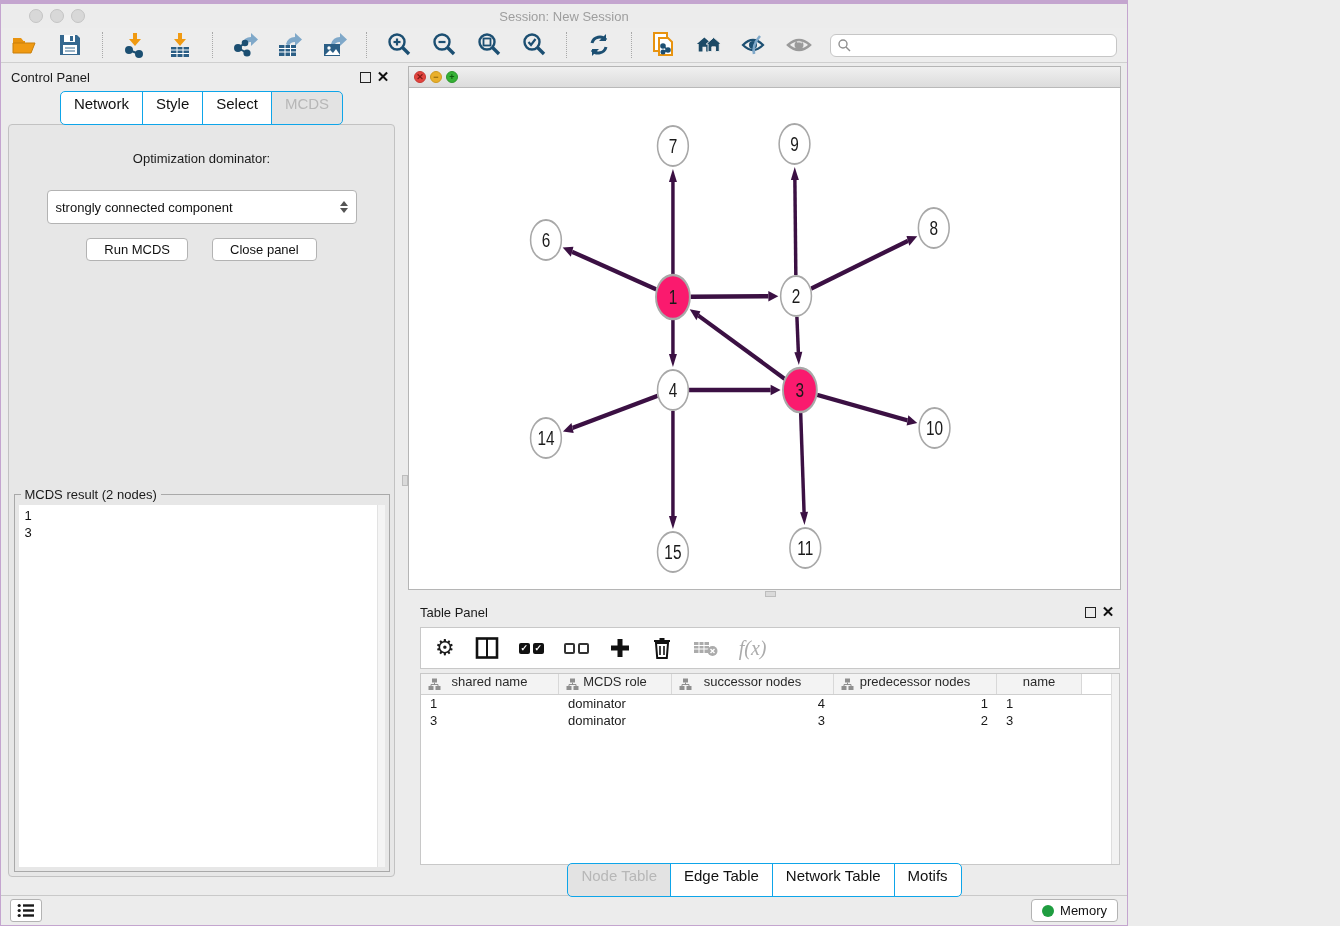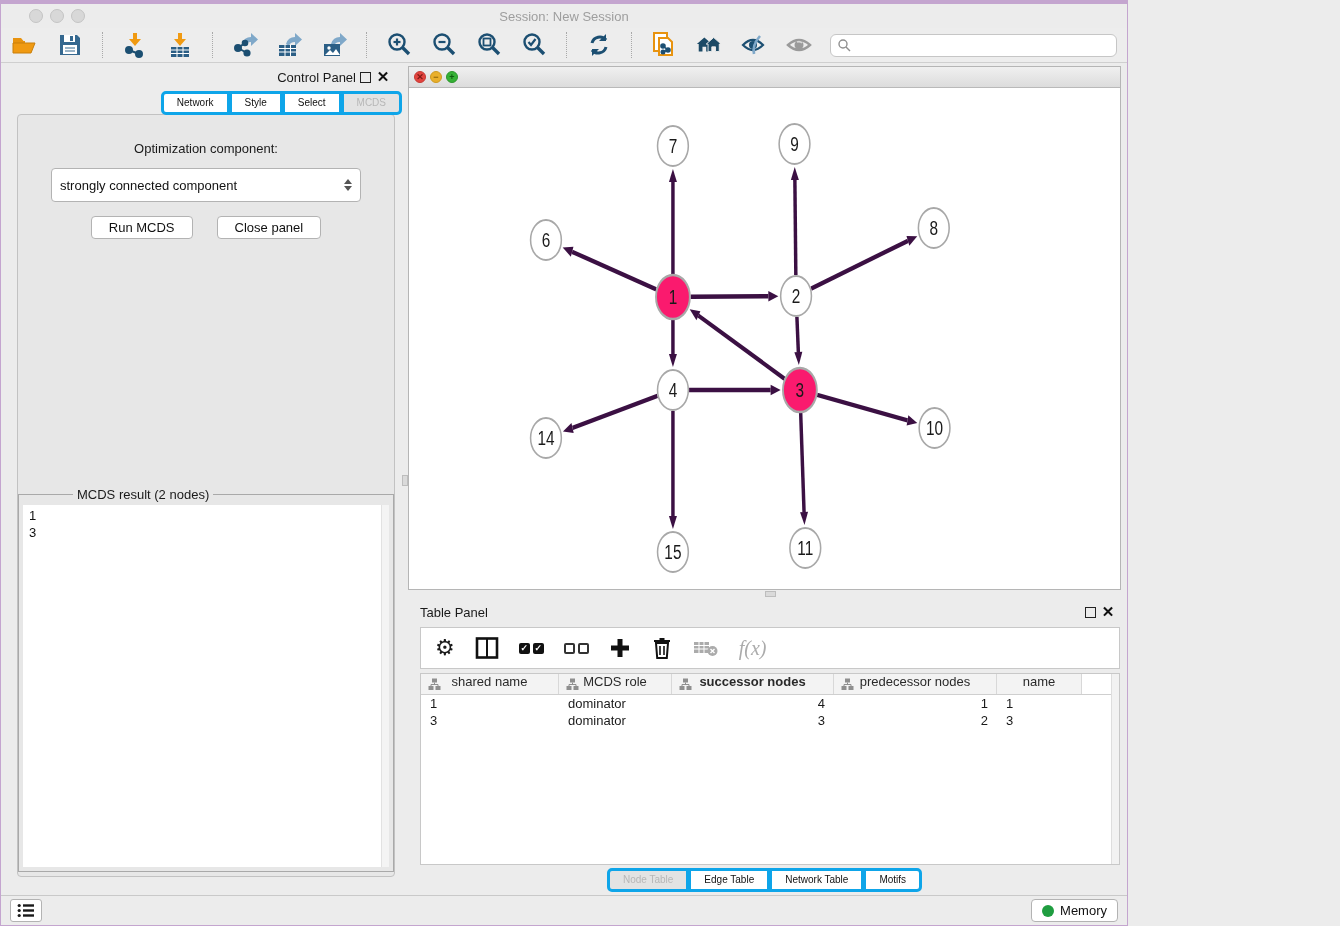--- a/index.html
+++ b/index.html
@@ -19,43 +19,43 @@
   .toolbar { height:35px; border-bottom:1px solid #CFCFCF; display:flex; align-items:center; padding:0 10px; gap:17px; flex:0 0 auto; background:#EDEDED; }
   .tbicon { width:28px; height:28px; display:flex; align-items:center; justify-content:center; cursor:default; }
   .sep { width:1px; height:26px; border-left:1px dotted #A9A9A9; margin:0 1px; }
   .searchbox { margin-left:auto; width:288px; height:23px; background:#fff; border:1px solid #C6C6C6; border-radius:6px; display:flex; align-items:center; padding:0 6px; gap:4px; }
   .searchbox input { border:none; outline:none; flex:1; font-size:13px; background:transparent; font-family:"Liberation Sans",sans-serif; }
 
   
   .main { flex:1; display:flex; min-height:0; }
 
   
-  .cpanel { width:401px; flex:0 0 auto; display:flex; flex-direction:column; background:#ECECEC;align-items:flex-end; }
+  .cpanel { width:401px; flex:0 0 auto; display:flex; flex-direction:column; background:#ECECEC; }
   .panelhead { height:28px; display:flex; align-items:center; padding:0 10px; font-size:13px; color:#1A1A1A; flex:0 0 auto; }
   .panelhead .spacer { flex:1; }
   .winbtn { display:flex; align-items:center; justify-content:center; width:18px; height:18px; color:#222; }
   .maxsq { width:11px; height:11px; border:1.6px solid #222; }
   .closex { font-size:15px; font-weight:bold; color:#111; }
   .tabstrip { display:flex; justify-content:center; flex:0 0 auto; position:relative; z-index:2; }
-  .tab { background:#fff; border:3px solid #0ea5e9; padding:3px 13px 4px; font-size:10px; color:#111; margin-left:-1px; }
+  .tab { background:#fff; border:1px solid #0ea5e9; padding:3px 13px 12px; font-size:15px; color:#111; margin-left:-1px; }
   .tab:first-child { border-top-left-radius:5px; border-bottom-left-radius:5px; margin-left:0; }
   .tab:last-child { border-top-right-radius:5px; border-bottom-right-radius:5px; }
   .tab.active { background:#E3E3E3; color:#B7B7B7; }
   .cpanel-content { flex:1; margin:-1px 7px 18px 7px; border:1px solid #C2C2C2; border-radius:4px; background:#E7E7E7; display:flex; flex-direction:column; align-items:center; min-height:0; }
   .optlabel { margin-top:26px; font-size:13px; color:#1A1A1A; }
-  .selectbox { margin-top:12px; width:310px; height:23px; background:#fff; border:1px solid #B3B3B3; border-radius:4px; display:flex; align-items:center; padding:16px 8px; font-size:13px; color:#111; }
+  .selectbox { margin-top:24px; width:310px; height:23px; background:#fff; border:1px solid #B3B3B3; border-radius:4px; display:flex; align-items:center; padding:16px 8px; font-size:13px; color:#111; }
   .selectbox .sv { flex:1; }
   .stepper { display:flex; flex-direction:column; gap:2px; }
   .stepper i { width:0; height:0; border-left:4px solid transparent; border-right:4px solid transparent; }
   .stepper .up { border-bottom:5px solid #555; }
   .stepper .dn { border-top:5px solid #555; }
   .btnrow { margin-top:14px; display:flex; gap:24px; }
   .pushbtn { height:23px; padding:0 17px; background:#fff; border:1px solid #B3B3B3; border-radius:4px; font-size:13px; color:#111; display:flex; align-items:center; }
   .groupbox { margin-top:auto; margin-bottom:4px; width:376px; height:378px; border:1px solid #A9A9A9; position:relative; background:#E7E7E7; }
-  .grouplegend { position:absolute; top:-8px; left:6px; background:#E7E7E7; padding:0 4px; font-size:13px; color:#1A1A1A;margin-left:48px; }
+  .grouplegend { position:absolute; top:-8px; left:6px; background:#E7E7E7; padding:0 4px; font-size:13px; color:#1A1A1A; }
   .resultarea { position:absolute; left:4px; right:4px; top:10px; bottom:4px; background:#fff; overflow:hidden; }
   .resultlines { padding:2px 6px; font-size:13px; color:#111; line-height:17px; }
   .vsb { position:absolute; right:0; top:0; bottom:0; width:8px; background:#F4F4F4; border-left:1px solid #E2E2E2; }
 
   
   .vsplit { width:6px; flex:0 0 auto; position:relative; }
   .vsplit .grip { position:absolute; top:412px; left:0px; width:6px; height:11px; background:#DADADA; border:1px solid #BDBDBD; }
 
   
   .rstack { flex:1; display:flex; flex-direction:column; padding:3px 6px 0 0; min-width:0; }
@@ -280,21 +280,21 @@
           </span>
         <span class="winbtn closex">✕</span>
       </div>
       <div class="tabstrip">
           <div class="tab">Network</div>
           <div class="tab">Style</div>
           <div class="tab">Select</div>
           <div class="tab active">MCDS</div>
         </div>
       <div class="cpanel-content">
-        <div class="optlabel">Optimization component:</div>
+        <div class="optlabel">Optimization dominator:</div>
         <div class="selectbox">
           <span class="sv">strongly connected component</span>
           <span class="stepper">
               <i class="up"></i>
               <i class="dn"></i>
             </span>
         </div>
         <div class="btnrow">
           <div class="pushbtn">Run MCDS</div>
           <div class="pushbtn">Close panel</div>
@@ -457,21 +457,21 @@
                 <svg class="cicon" width="13" height="13" viewBox="0 0 13 13">
                   <g fill="#8F8F8F">
                     <rect x="4" y="0.5" width="5" height="4"></rect>
                     <rect x="0.5" y="8" width="5" height="4"></rect>
                     <rect x="7.5" y="8" width="5" height="4"></rect>
                   </g>
                   <path d="M6.5 4.5 v2 M3 8 V6.5 h7 V8" stroke="#8F8F8F" fill="none"></path>
                 </svg>
                 <span>MCDS role</span>
               </div>
-              <div class="th" style="width: 162px; font-weight: bold;">
+              <div class="th" style="width: 162px;">
                 <svg class="cicon" width="13" height="13" viewBox="0 0 13 13">
                   <g fill="#8F8F8F">
                     <rect x="4" y="0.5" width="5" height="4"></rect>
                     <rect x="0.5" y="8" width="5" height="4"></rect>
                     <rect x="7.5" y="8" width="5" height="4"></rect>
                   </g>
                   <path d="M6.5 4.5 v2 M3 8 V6.5 h7 V8" stroke="#8F8F8F" fill="none"></path>
                 </svg>
                 <span>successor nodes</span>
               </div>

